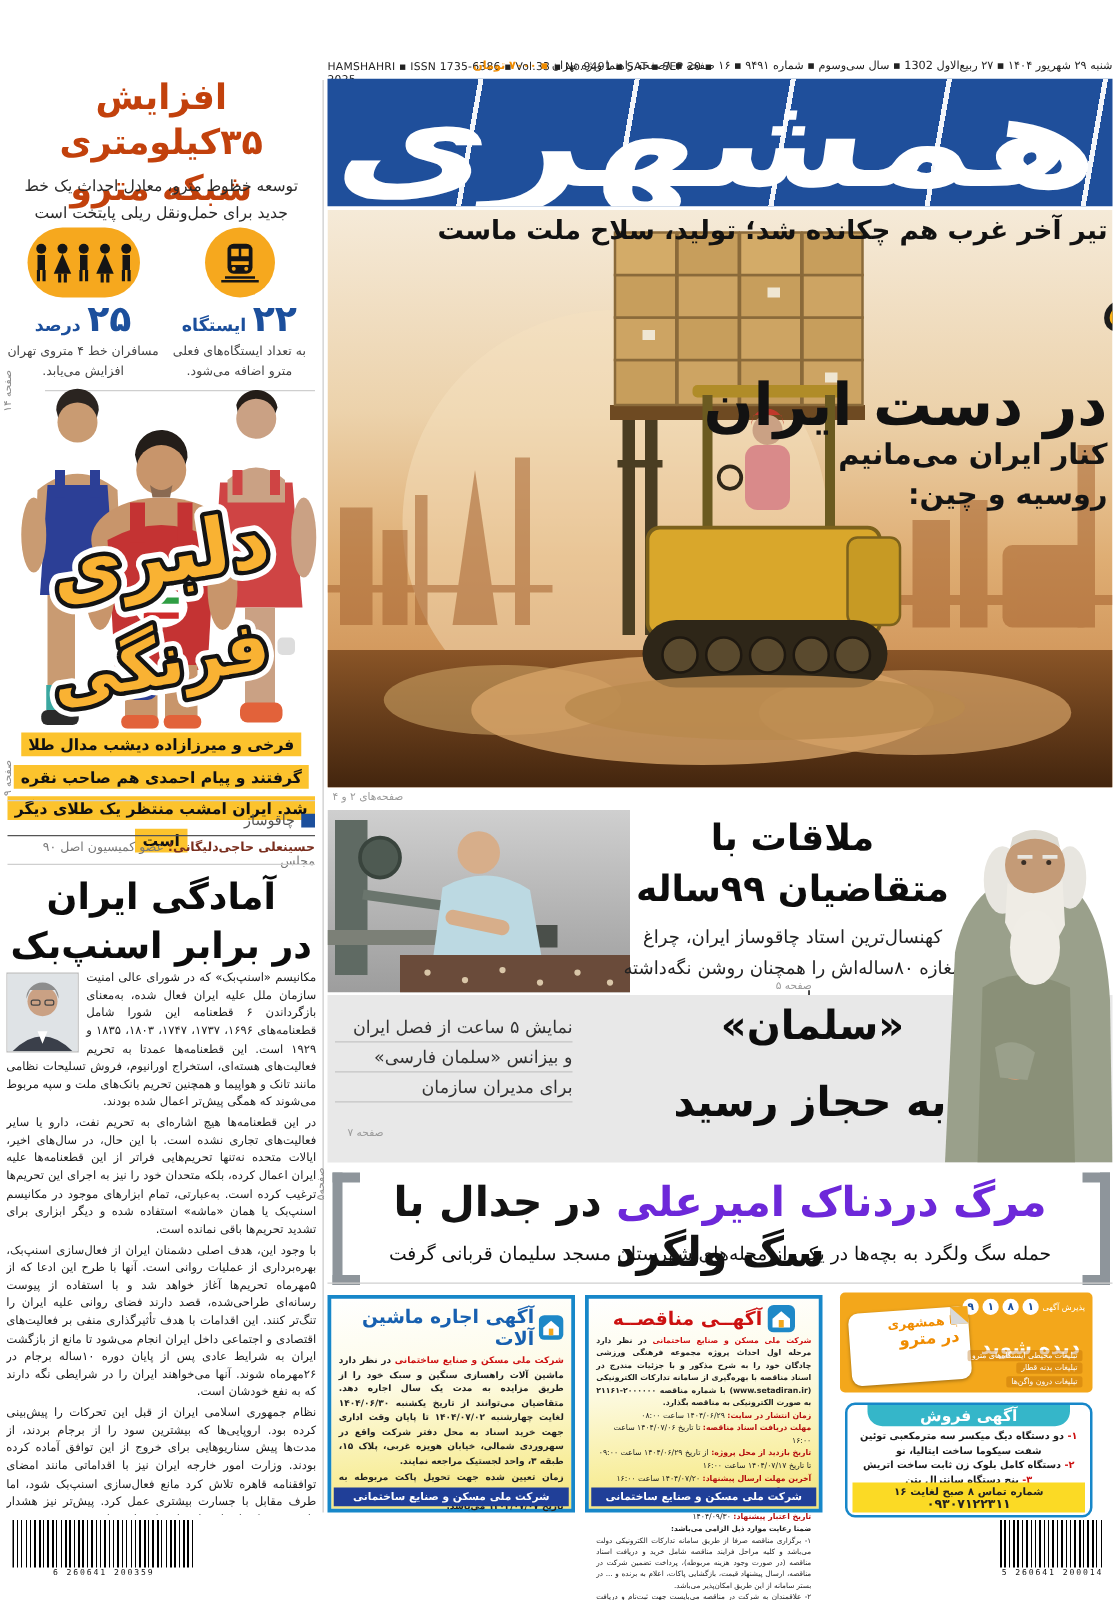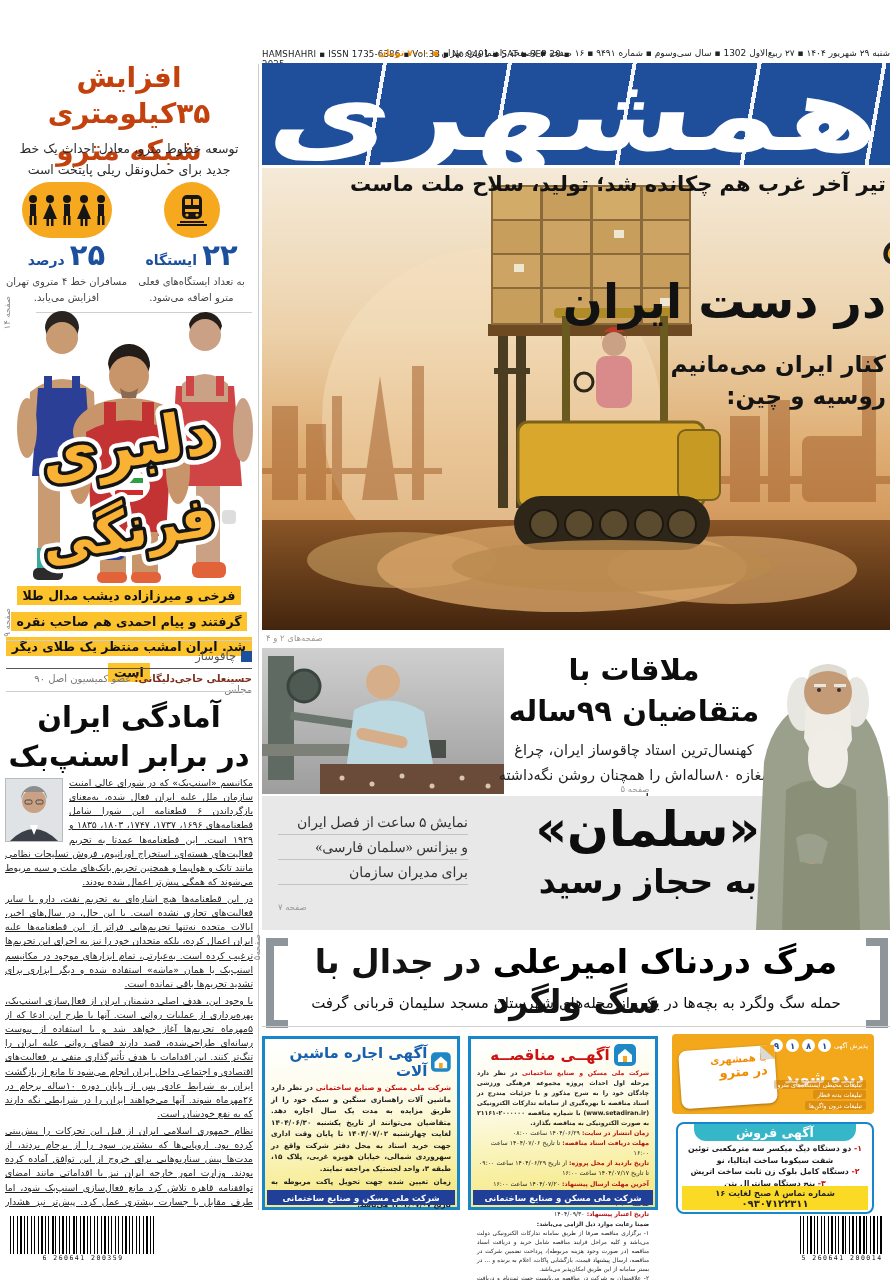--- a/index.html
+++ b/index.html
@@ -28,50 +28,50 @@
   .metro-hl{font-size:28px;font-weight:bold;color:#c2410c;line-height:1.3;}
   .metro-sub{font-size:12.5px;color:#2a2a2a;line-height:1.65;}
   .stats{display:flex;}
   .stat{flex:1;text-align:center;}
   .stat-badge{width:56px;height:56px;border-radius:50%;background:#f6a81e;margin:0 auto;
         display:flex;align-items:center;justify-content:center;}
   .stat-num{font-size:29px;font-weight:bold;color:#1c4f9c;}
   .stat-unit{font-size:14px;font-weight:bold;color:#1c4f9c;}
   .stat-desc{font-size:10px;color:#444;line-height:1.55;margin-top:2px;}
   .hl-note{font-size:29px;font-weight:bold;color:#0c0c0c;line-height:1.35;}
-  .note-body{font-size:9.3px;line-height:1.52;text-align:justify;color:#1c1c1c;overflow:hidden;text-decoration:underline;}
+  .note-body{font-size:9.3px;line-height:1.52;text-align:justify;color:#1c1c1c;overflow:hidden;}
   .note-body p{margin:0 0 3px 0;}
   .portrait{float:left;margin:2px 6px 2px 0;border:1px solid #bbb;}
   .note-author .nm{font-weight:bold;color:#7a2e1e;}
   .note-author .rl{color:#777;}
   .note-label{display:flex;align-items:center;gap:5px;font-size:11.5px;color:#555;}
   .bluebox{width:11px;height:11px;background:#1c4f9c;display:inline-block;}
 
   .wr-caption{font-size:12.5px;font-weight:bold;line-height:2.05;color:#111;}
   .wr-caption span{background:#fcc32d;padding:2px 6px;box-decoration-break:clone;-webkit-box-decoration-break:clone;}
 
   
   .kicker{font-size:21px;font-weight:bold;color:#121212;}
   .hl-black{font-size:47px;font-weight:bold;color:#121212;line-height:1.05;}
   .hl-sub{font-size:23px;font-weight:bold;color:#141414;line-height:1.4;}
   .pgref{font-size:8.5px;color:#999;}
 
   .knife-hl{font-size:29px;font-weight:bold;color:#0d0d0d;line-height:1.4;}
   .knife-sub{font-size:14.5px;color:#222;line-height:1.7;}
 
   .salman-band{background:#e8e8e8;}
-  .salman-h1{font-size:49px;font-weight:bold;color:#0d0d0d;}
+  .salman-h1{font-size:32px;font-weight:bold;color:#0d0d0d;}
   .salman-h2{font-size:33px;font-weight:bold;color:#0d0d0d;}
   .salman-sub div{font-size:14px;color:#333;border-bottom:1px solid #c3c3c3;padding:4px 0 3px;}
 
   .bracket{width:14px;height:74px;}
   .bracket.rt{border-top:8px solid #8e959b;border-bottom:8px solid #8e959b;border-right:8px solid #8e959b;}
   .bracket.lt{border-top:8px solid #8e959b;border-bottom:8px solid #8e959b;border-left:8px solid #8e959b;}
   .dog-hl{font-size:33px;font-weight:bold;line-height:1.2;}
-  .dog-hl .org{color:#000000;}
+  .dog-hl .org{color:#6d28d9;}
   .dog-hl .blk{color:#131313;}
   .dog-sub{font-size:15px;color:#111;}
 
   
   .ad-frame{border:3px solid #1787c9;background:linear-gradient(175deg,#ffffff 0%,#fdfbe8 38%,#f8ee9e 78%,#f3e37a 100%);
         position:absolute;padding:5px 6px 20px;box-sizing:border-box;}
   .ad-head{display:flex;align-items:center;justify-content:center;gap:4px;}
   .ad-title-blue{font-size:15px;font-weight:bold;color:#1760b0;}
   .ad-title-red{font-size:15px;font-weight:bold;color:#cc1111;}
   .ad-lead{font-size:7.2px;line-height:1.6;text-align:justify;color:#222;font-weight:600;margin-top:2px;}
@@ -382,21 +382,21 @@
           <circle cx="420" cy="356" r="14"></circle>
       </g>
       <ellipse cx="350" cy="398" rx="160" ry="26" fill="#b98a4e" opacity="0.8"></ellipse>
     </svg>
   </div>
 
   <div class="abs r kicker" style="left:342px;top:172px;width:544px;">تیر آخر غرب هم چکانده شد؛ تولید، سلاح ملت ماست</div>
   <svg class="abs" style="left:300px;top:196px;" width="590" height="90" viewBox="0 0 590 90">
     <text x="584" y="66" text-anchor="end" font-size="58" font-weight="bold" fill="#fcb316" stroke="#1c1c1b" stroke-width="9" stroke-linejoin="round" paint-order="stroke" style="direction:rtl">نقشه مهار ماشه</text>
   </svg>
-  <div class="abs r hl-black" style="left:342px;top:277px;width:544px;">در دست ایران</div>
+  <div class="abs r hl-black" style="left:342px;top:300px;width:544px;">در دست ایران</div>
   <div class="abs r hl-sub" style="left:342px;top:348px;width:544px;">
     <div>کنار ایران می‌مانیم</div>
     <div>روسیه و چین:</div>
   </div>
   <div class="abs pgref" style="left:266px;top:633px;">صفحه‌های ۲ و ۴</div>
 
   <div class="abs" style="left:262px;top:648px;width:242px;height:146px;">
     <svg width="242" height="146" viewBox="0 0 242 146">
       <defs>
           <linearGradient id="kbg" x1="0" y1="0" x2="0" y2="1">
@@ -445,21 +445,21 @@
       <circle cx="63" cy="50" r="2" fill="#3a2f26"></circle>
         <circle cx="83" cy="50" r="2" fill="#3a2f26"></circle>
       <path d="M50 66 Q72 84 94 64 L96 100 Q72 150 48 98 Z" fill="#efece5"></path>
       <ellipse cx="72" cy="118" rx="20" ry="30" fill="#f0ede6"></ellipse>
       <circle cx="56" cy="212" r="12" fill="#c49b77"></circle>
       <path d="M40 198 Q56 188 72 202 L66 224 L44 222 Z" fill="#9aa08b"></path>
     </svg>
   </div>
   <div class="abs c salman-h1" style="left:540px;top:801px;width:220px;">«سلمان»</div>
   <div class="abs c salman-h2" style="left:528px;top:862px;width:240px;">به حجاز رسید</div>
-  <div class="abs r salman-sub" style="left:278px;top:810px;width:190px;font-family:Liberation Serif, serif;">
+  <div class="abs r salman-sub" style="left:268px;top:810px;width:190px;">
     <div>نمایش ۵ ساعت از فصل ایران</div>
     <div>و بیزانس «سلمان فارسی»</div>
     <div>برای مدیران سازمان</div>
   </div>
   <div class="abs pgref" style="left:278px;top:902px;">صفحه ۷</div>
 
   <div class="abs bracket rt" style="left:866px;top:938px;"></div>
   <div class="abs bracket lt" style="left:266px;top:938px;"></div>
   <div class="abs vtext" style="left:252px;top:934px;">صفحه۵</div>
   <div class="abs c dog-hl" style="left:292px;top:942px;width:568px;">

